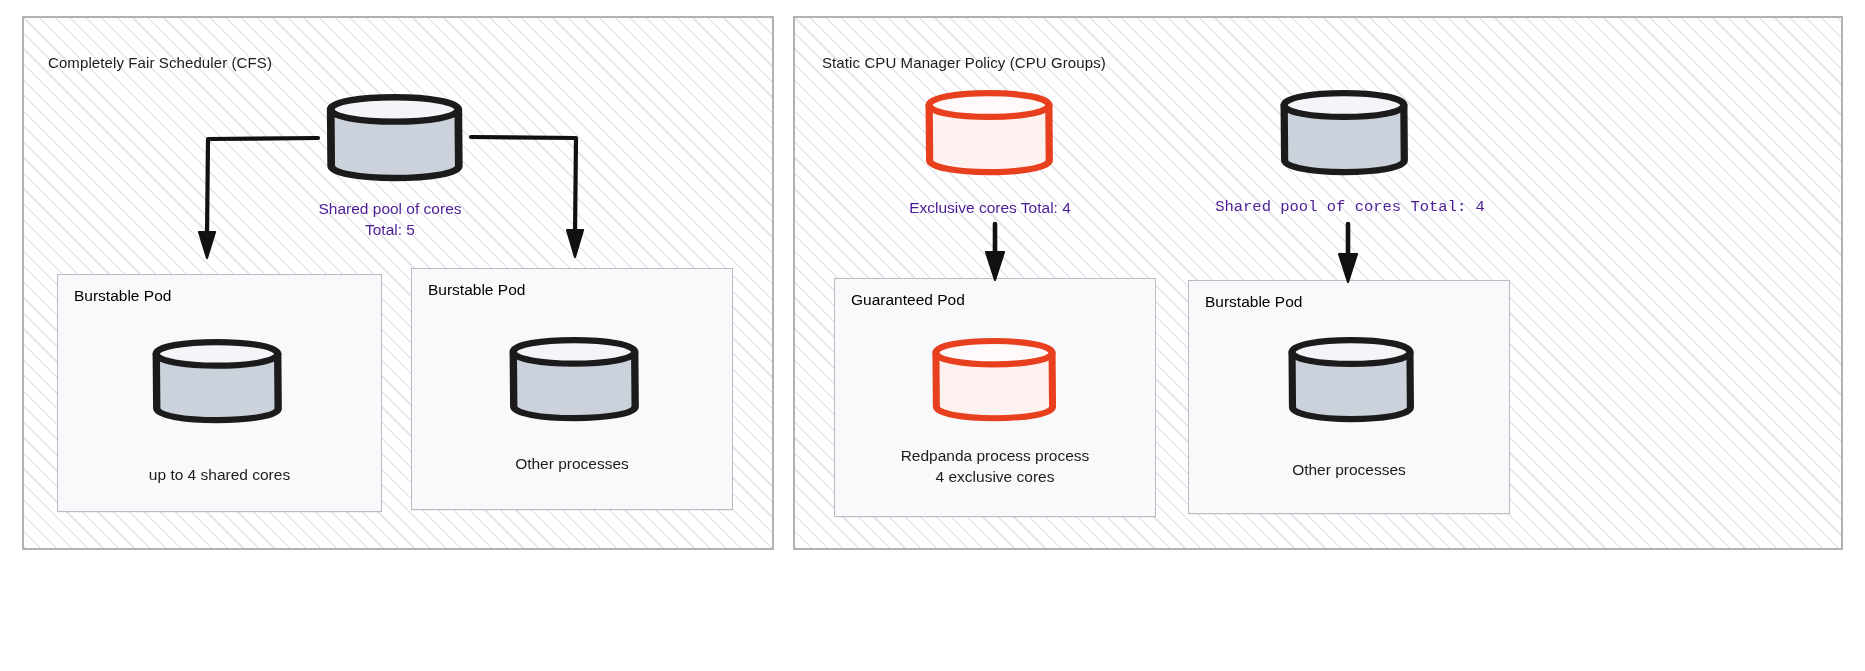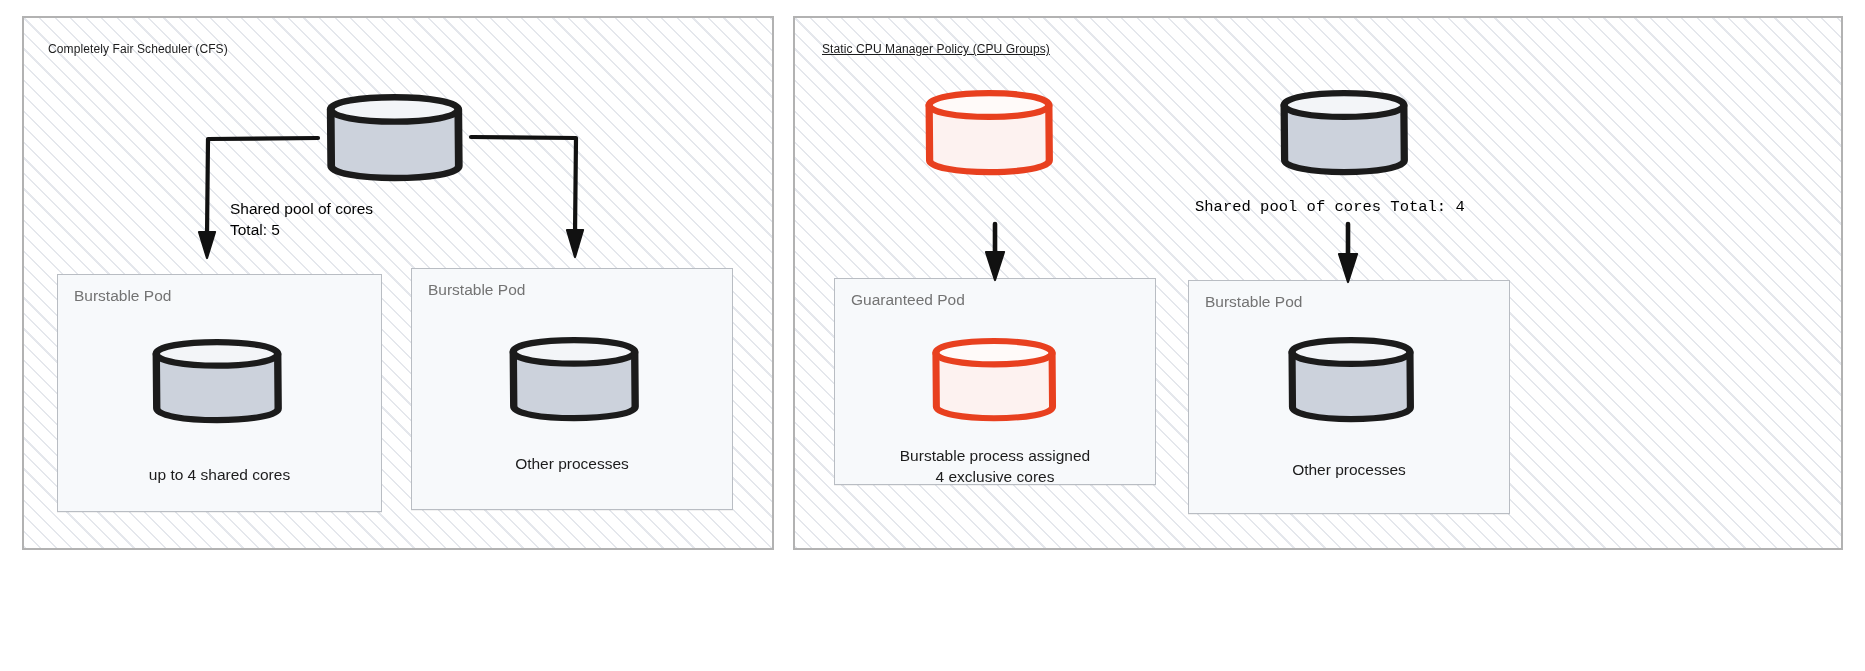--- a/index.html
+++ b/index.html
@@ -22,57 +22,58 @@
         rgba(224,227,233,0.85) 1.6px,
         rgba(255,255,255,0) 1.6px,
         rgba(255,255,255,0) 11px);
     box-sizing:border-box;
   }
   #panel-cfs{left:22px;top:16px;width:752px;height:534px;}
   #panel-static{left:793px;top:16px;width:1050px;height:534px;}
 
   .panel-title{
     position:absolute;
-    font-size:12px;
+    font-size:15px;
     color:#1c1c1c;
     white-space:nowrap;
     letter-spacing:.1px;
+    margin-top:12px;
   }
 
   
   .pod{
     position:absolute;
     border:1.5px solid #b9bdc3;
     background:#f7f9fb;
     box-sizing:border-box;
     box-shadow:0 1px 0 rgba(0,0,0,.05);
   }
   .pod-title{
     position:absolute;
     left:16px;top:12px;
     font-size:15.5px;
-    color:#737373;
+    color:#000000;
     white-space:nowrap;
   }
   .pod-caption{
     position:absolute;
     left:0;right:0;
     text-align:center;
     font-size:15.5px;
     line-height:21px;
     color:#1c1c1c;
   }
 
   
   .cyl-label{
     position:absolute;
-    text-align:left;
+    text-align:center;
     font-size:15.5px;
     line-height:21px;
-    color:#000000;
+    color:#4c1d95;
     white-space:pre-line;
   }
 
   
   .vec{position:absolute;left:0;top:0;width:1865px;height:671px;pointer-events:none;}
 </style>
 </head>
 <body>
 
 <div class="canvas">
@@ -88,27 +89,28 @@
     <div class="pod-caption" style="top:189px;">up to 4 shared cores</div>
   </div>
 
   <div class="pod" style="left:411px;top:268px;width:322px;height:242px;">
     <div class="pod-title">Burstable Pod</div>
     <div class="pod-caption" style="top:184px;">Other processes</div>
     <div class="pod-caption" style="top:205px;"></div>
   </div>
 
   <div class="panel" id="panel-static"></div>
-  <div class="panel-title" style="left:822px;top:42px;text-decoration:underline;">Static CPU Manager Policy (CPU Groups)</div>
+  <div class="panel-title" style="left:822px;top:42px;">Static CPU Manager Policy (CPU Groups)</div>
 
+  <div class="cyl-label" style="left:840px;top:197px;width:300px;">Exclusive cores Total: 4</div>
   <div class="cyl-label" style="left:1195px;top:197px;width:310px;font-family:Liberation Mono, monospace;">Shared pool of cores Total: 4</div>
 
-  <div class="pod" style="left:834px;top:278px;width:322px;height:207px;">
+  <div class="pod" style="left:834px;top:278px;width:322px;height:239px;">
     <div class="pod-title">Guaranteed Pod</div>
-    <div class="pod-caption" style="top:166px;">Burstable process assigned</div>
+    <div class="pod-caption" style="top:166px;">Redpanda process process</div>
     <div class="pod-caption" style="top:187px;text-align:center;">4 exclusive cores</div>
   </div>
 
   <div class="pod" style="left:1188px;top:280px;width:322px;height:234px;">
     <div class="pod-title">Burstable Pod</div>
     <div class="pod-caption" style="top:178px;">Other processes</div>
     <div class="pod-caption" style="top:199px;"></div>
   </div>
 
   <svg class="vec" viewBox="0 0 1865 671" xmlns="http://www.w3.org/2000/svg">

